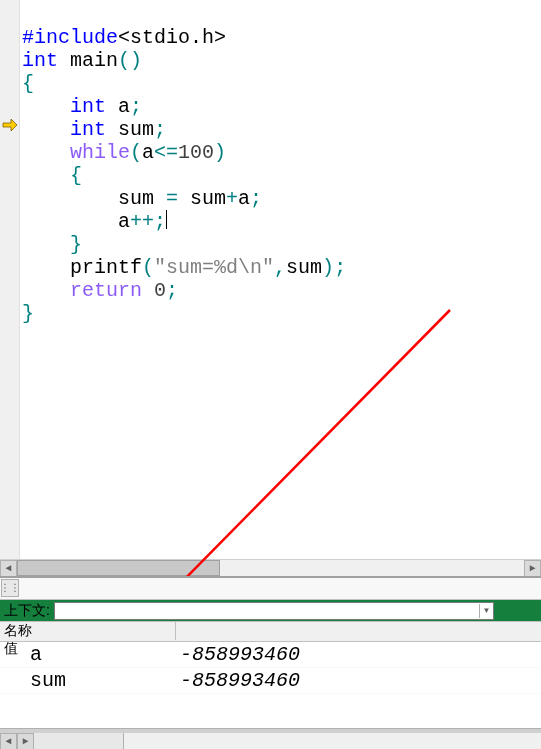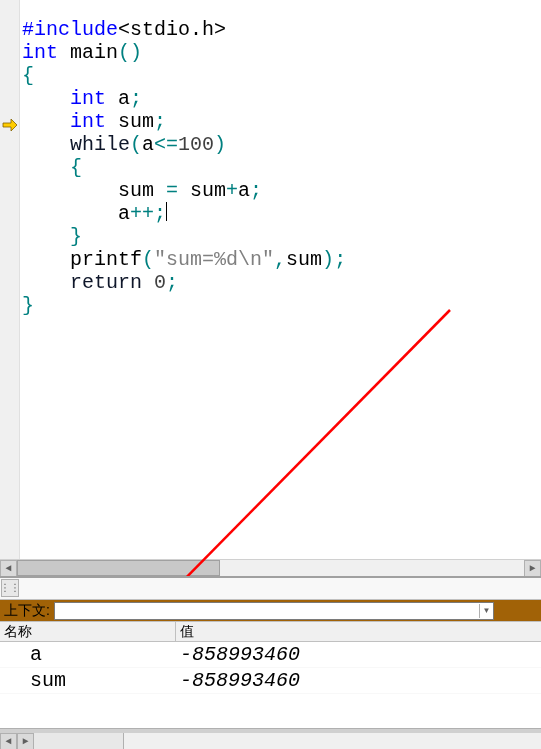--- a/index.html
+++ b/index.html
@@ -42,29 +42,29 @@
       align-items: center;
       justify-content: center;
     }
     .arrow-marker svg {
       width: 16px;
       height: 16px;
     }
     .code-content {
       position: absolute;
       left: 20px;
-      top: 8px;
+      top: 16px;
       padding: 10px 2px;
       white-space: pre;
       line-height: 23px;
       font-size: 20px;
     }
     .kw-preproc { color: #0000ff; }
     .kw-type { color: #0000ff; }
-    .kw-keyword { color: #0f172a; }
+    .kw-keyword { color: #8b5cf6; }
     .punct { color: #008080; }
     .string { color: #808080; }
     .num { color: #404040; }
     .ident { color: #000000; }
     .caret {
       display: inline-block;
       width: 1px;
       height: 19px;
       background: #000000;
       vertical-align: -2px;
@@ -138,21 +138,21 @@
       background: #e8e8e8;
       display: flex;
       align-items: center;
       justify-content: center;
       font-size: 10px;
       color: #606060;
     }
     .context-row {
       height: 22px;
       border-bottom: 1px solid #c0c0c0;
-      background: #a16207;
+      background: #15803d;
       display: flex;
       align-items: center;
       padding-left: 4px;
       font-size: 14px;
       font-family: "Microsoft YaHei", sans-serif;
     }
     .context-label {
       margin-right: 4px;
     }
     .context-dropdown {
@@ -177,20 +177,21 @@
     .vars-table {
       width: 100%;
     }
     .vars-header {
       height: 20px;
       background: #f0f0f0;
       border-bottom: 1px solid #c0c0c0;
       display: flex;
       font-size: 14px;
       font-family: "Microsoft YaHei", sans-serif;
+      flex-direction: column;
     }
     .vars-header .col-name {
       width: 176px;
       border-right: 1px solid #c0c0c0;
       padding-left: 4px;
       display: flex;
       align-items: center;
     }
     .vars-header .col-value {
       flex: 1;

